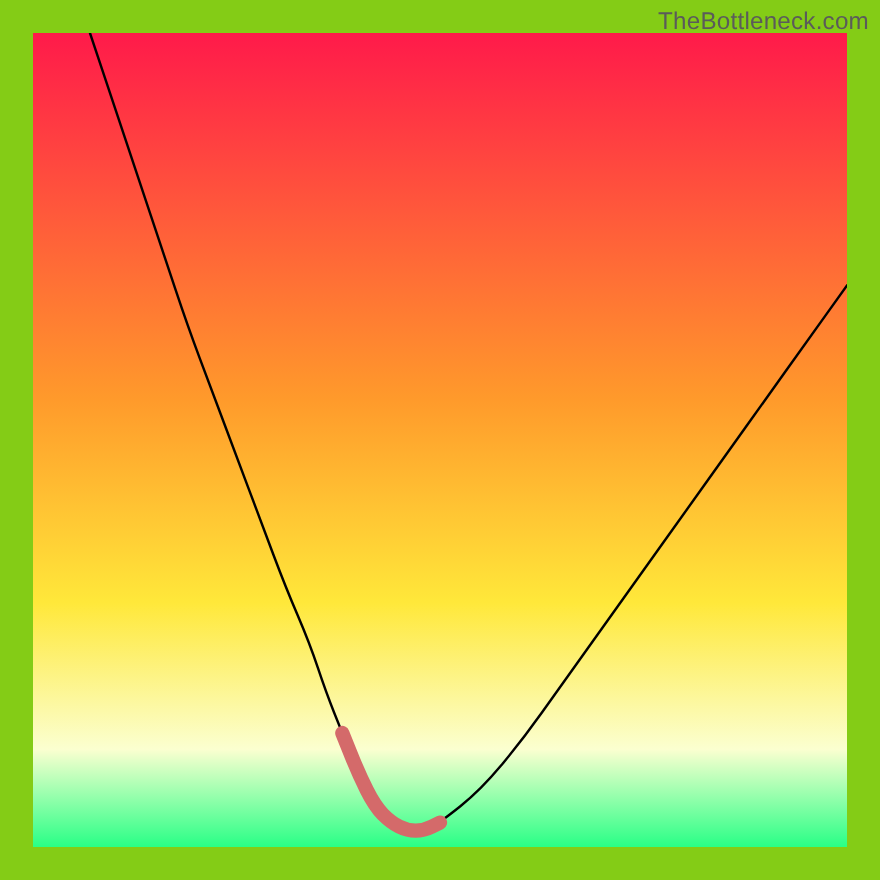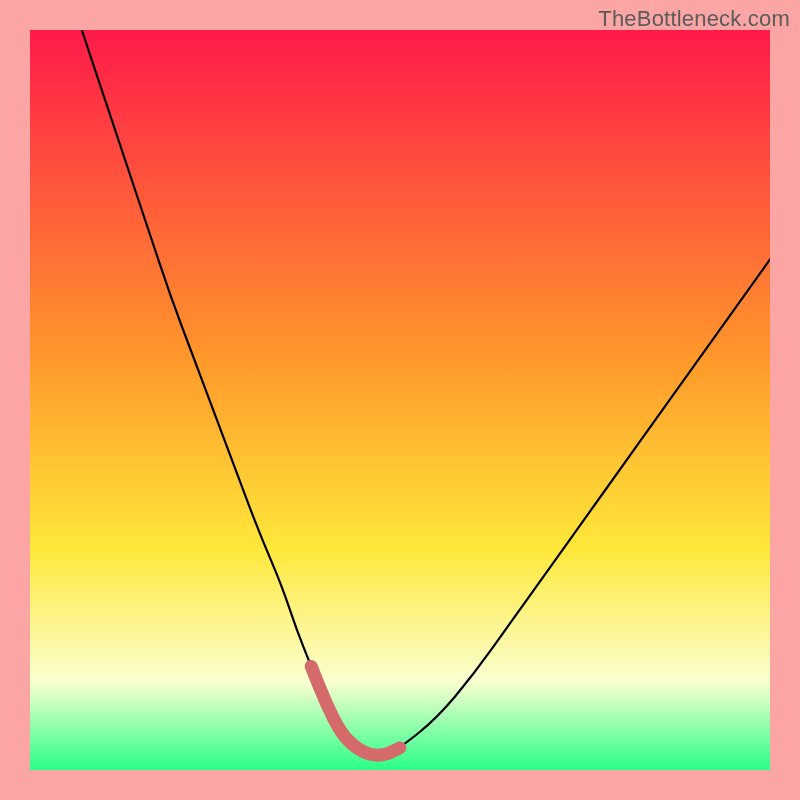--- a/index.html
+++ b/index.html
@@ -10,21 +10,21 @@
     background: #000;
     overflow: hidden;
     font-family: Arial, Helvetica, sans-serif;
   }
   .frame {
     position: absolute;
     left: 0;
     top: 0;
     width: 800px;
     height: 800px;
-    background: #fca5a5;
+    background: #84cc16;
   }
   .watermark {
     position: absolute;
     top: 6px;
     right: 10px;
     color: #5b5b5b;
     font-size: 22px;
     font-weight: 400;
     letter-spacing: 0.2px;
     z-index: 10;

